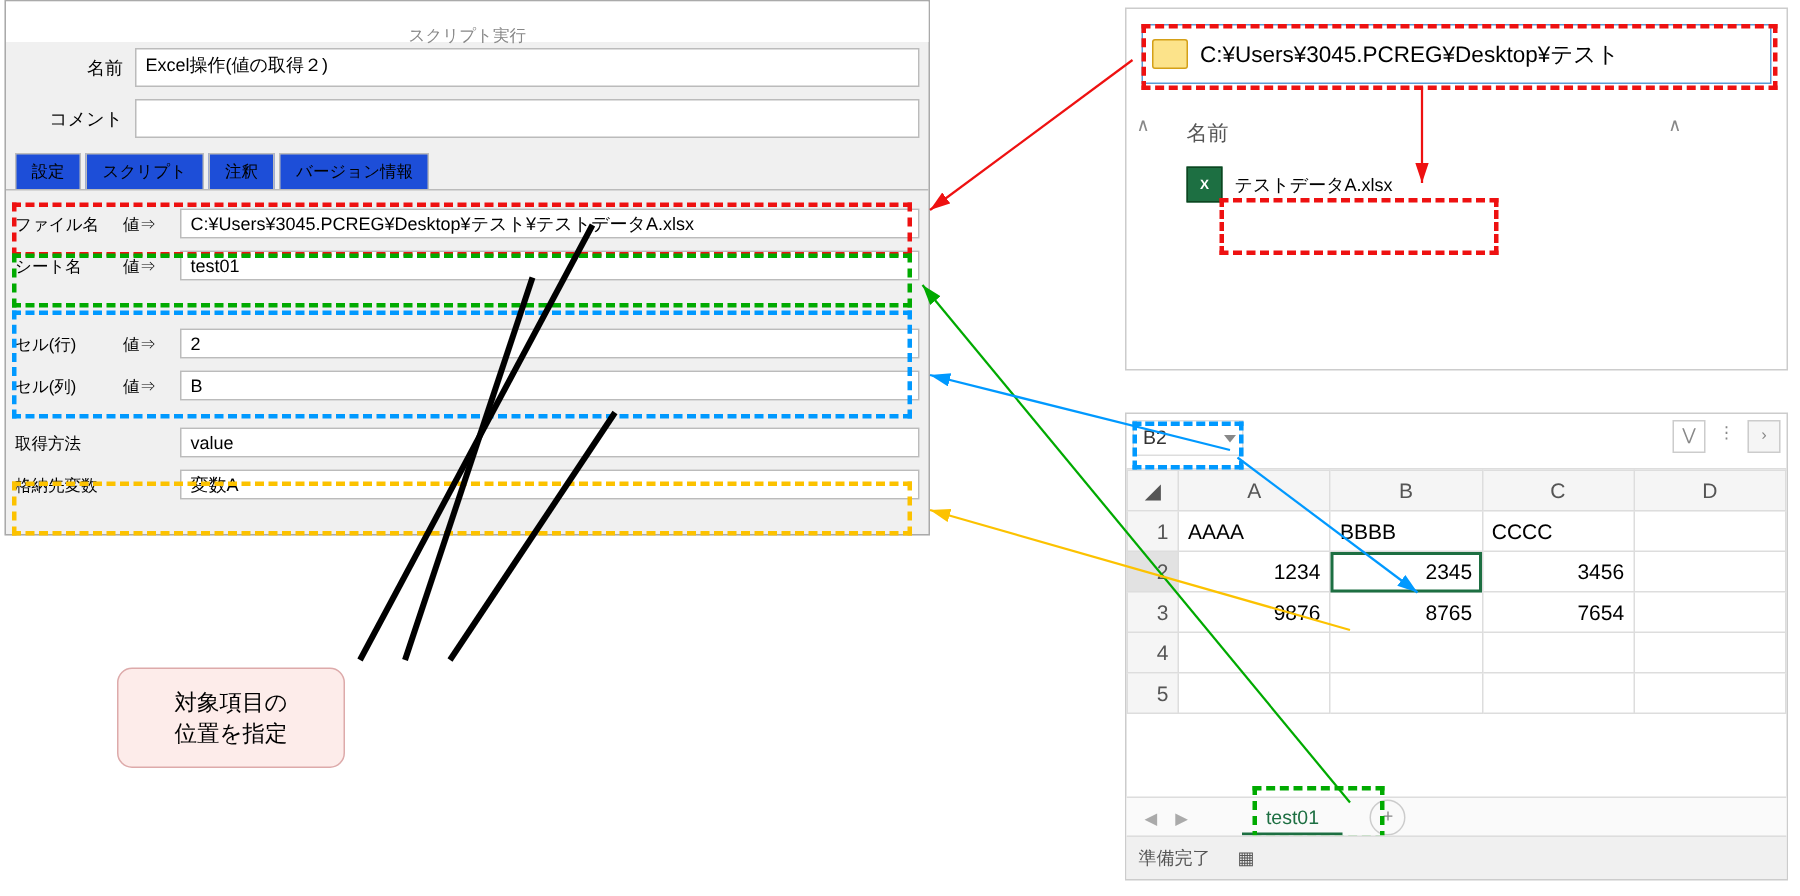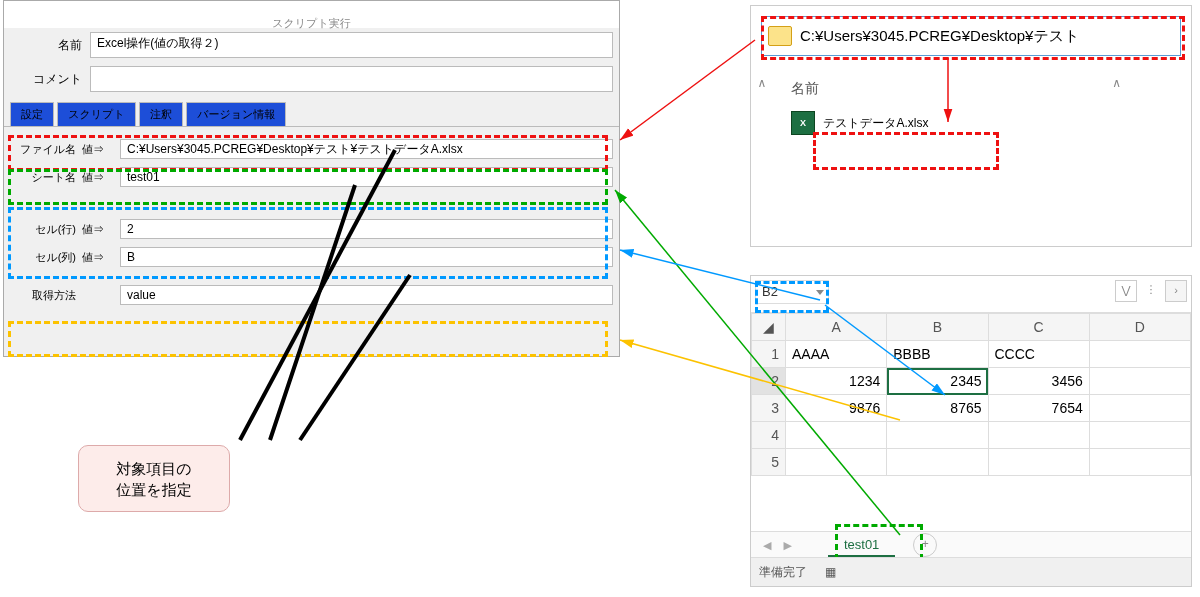--- a/index.html
+++ b/index.html
@@ -5,21 +5,21 @@
 body{margin:0;font-family:"Meiryo","MS PGothic",sans-serif;font-size:12px;background:#fff;color:#000;width:1200px;height:597px;position:relative;overflow:hidden}
 .dlg{position:absolute;left:3px;top:0;width:615px;height:355px;background:#f0f0f0;border:.5px solid #aaa}
 .dlg-title{background:#fff;height:12px;text-align:center;color:#888;font-size:11px;padding-top:15px}
 .frow{display:flex;align-items:center;padding:4px 6px}
 .flabel{width:72px;text-align:right;padding-right:8px}
 .fval{flex:1;background:#fff;border:.5px solid #bbb;height:20px;padding:2px 6px;font-size:12px}
 .tabs{margin-top:6px;border-bottom:.5px solid #bbb;padding-left:6px}
 .tab{display:inline-block;padding:4px 10px;border:.5px solid #bbb;border-bottom:none;background:#1d4ed8;font-size:11px}
 .params{margin:8px 6px;position:relative}
 .prow{display:flex;align-items:center;margin:0;padding:4px 0}
-.plab{width:66px;text-align:right;padding-right:6px;font-size:11px}
+.plab{width:66px;padding-right:6px;font-size:11px}
 .pvlab{width:38px;font-size:11px}
 .pval{flex:1;background:#fff;border:.5px solid #bbb;height:18px;line-height:18px;padding:0 6px}
 .obox{position:absolute;border:3.5px dashed;pointer-events:none}
 .red{border-color:#e11}
 .grn{border-color:#0a0}
 .blu{border-color:#09f}
 .ylw{border-color:#fcc200}
 .explorer{position:absolute;left:750px;top:5px;width:440px;height:240px;border:.5px solid #ccc;background:#fff}
 .addr{margin:10px 10px 0;border:.5px solid #5a9bd4;height:38px;display:flex;align-items:center;padding:0 6px}
 .folder-icon{width:22px;height:18px;background:#fce38a;border:.5px solid #d4a017;border-radius:2px;margin-right:8px}
@@ -91,20 +91,25 @@
     <div class="prow">
       <div class="plab">セル(列)</div>
       <div class="pvlab">値⇒</div>
       <div class="pval">B</div>
     </div>
     <div class="prow" style="margin-top:10px">
       <div class="plab">取得方法</div>
       <div class="pvlab"></div>
       <div class="pval">value</div>
     </div>
+    <div class="prow">
+      <div class="plab">格納先変数</div>
+      <div class="pvlab"></div>
+      <div class="pval">変数A</div>
+    </div>
 
     <div class="obox red" style="left:-2px;top:0;width:594px;height:30px"></div>
     <div class="obox grn" style="left:-2px;top:34px;width:594px;height:30px"></div>
     <div class="obox blu" style="left:-2px;top:72px;width:594px;height:66px"></div>
     <div class="obox ylw" style="left:-2px;top:186px;width:594px;height:30px"></div>
   </div>
 </div>
 
 <div class="callout">
   <div>対象項目の</div>

